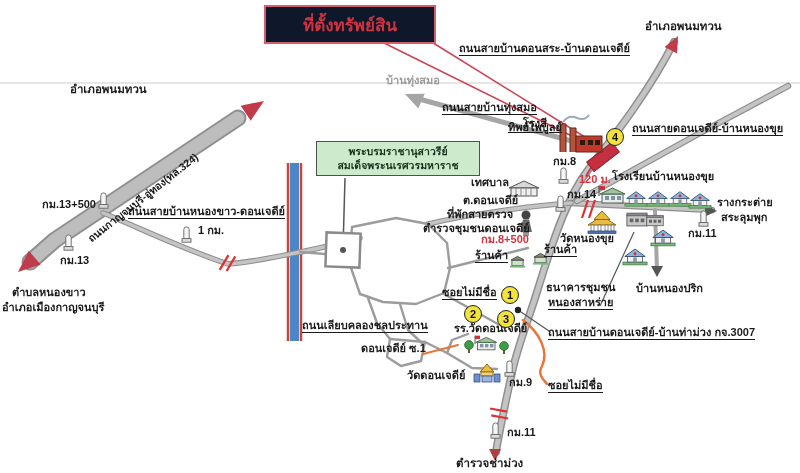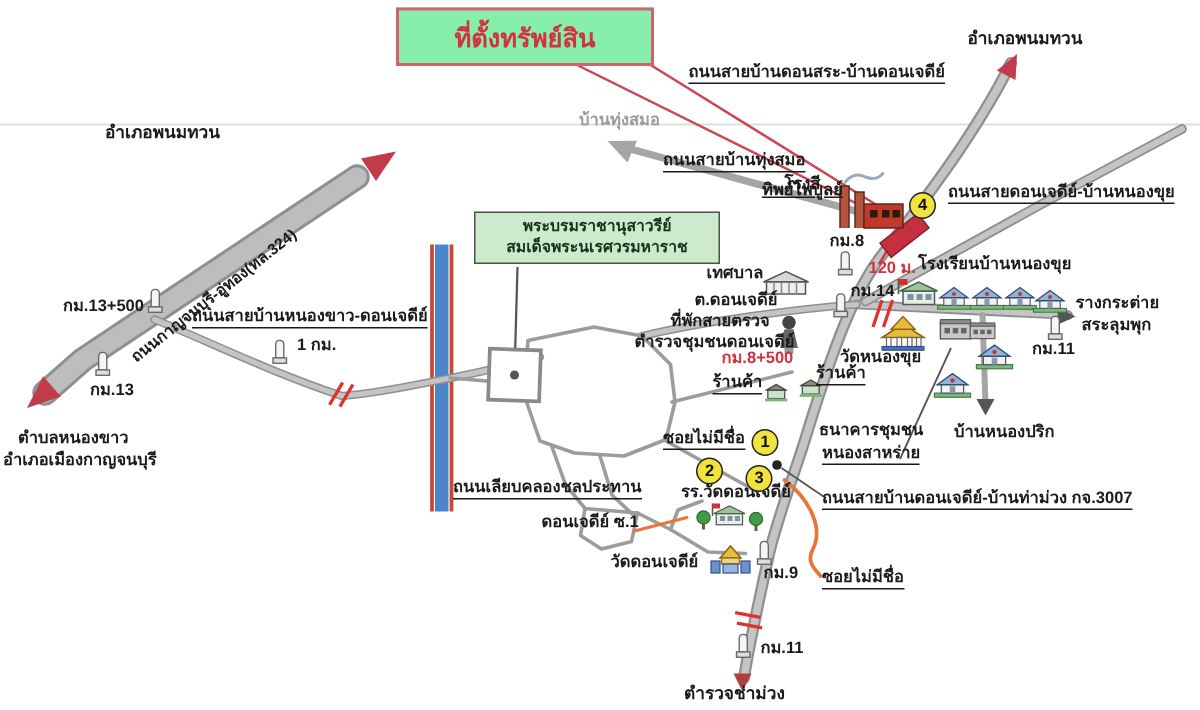--- a/index.html
+++ b/index.html
@@ -7,21 +7,21 @@
        font-family:"Liberation Sans","DejaVu Sans",sans-serif;}
   #map svg{position:absolute;left:0;top:0;}
   .lbl{position:absolute;font-weight:bold;font-size:11px;color:#1a1a1a;
        white-space:nowrap;line-height:1.1;}
   .u{border-bottom:1.6px solid #1a1a1a;padding-bottom:1px;text-align:center;}
   .red{color:#d2333f;}
   .gray{color:#9a9a9a;}
   .big{font-size:11.5px;}
   .title-box{position:absolute;left:264px;top:5px;width:168px;height:35px;
        border:2px solid #d2606e;color:#d2333f;font-size:17px;font-weight:bold;
-       display:flex;align-items:center;justify-content:center;background:#86efac;}
+       display:flex;align-items:center;justify-content:center;background:#0f172a;}
   .green-box{position:absolute;left:316px;top:141px;width:134px;padding:3px 14px;
        background:#cdeacd;border:1.5px solid #4a554a;text-align:center;
        font-size:10.5px;font-weight:bold;color:#16321a;}
   .green-box div{line-height:1.3;}
   .numcircle{position:absolute;width:16px;height:16px;border-radius:50%;
        background:#f2e33c;border:1.6px solid #222;font-size:11px;font-weight:bold;
        color:#111;display:flex;align-items:center;justify-content:center;}
   .rot324{transform:rotate(-38deg);transform-origin:0 100%;font-size:10.5px;}
 </style>
 </head>

